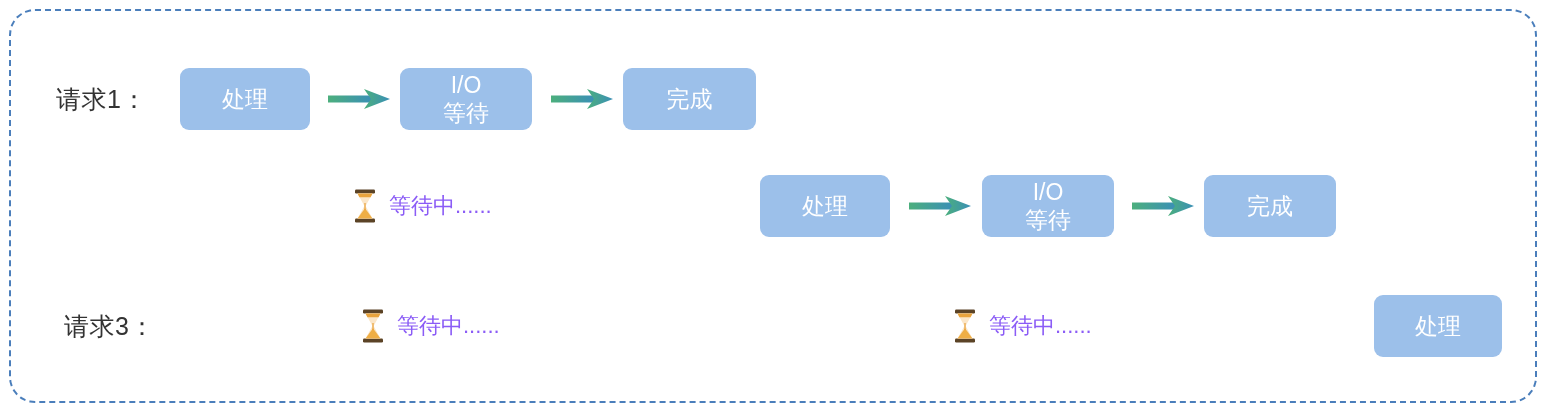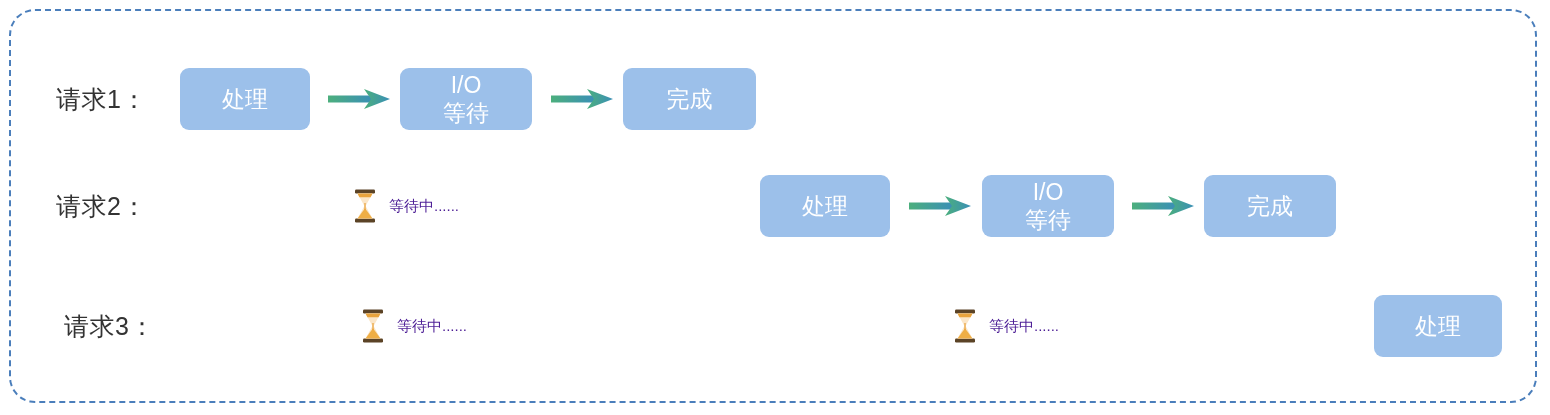--- a/index.html
+++ b/index.html
@@ -94,22 +94,22 @@
     display: flex;
     align-items: center;
     gap: 13px;
   }
   .hourglass-icon {
     width: 22px;
     height: 34px;
     display: block;
   }
   .waiting-text {
-    font-size: 15px;
-    color: #4c1d95;
+    font-size: 22px;
+    color: #8b5cf6;
     white-space: nowrap;
   }
 </style>
 </head>
 <body>
 
 <div id="diagram-root">
 
   <div class="dashed-frame"></div>
 
@@ -150,21 +150,20 @@
         <path d="M36 2 L62 12 L36 22 L43 12 Z" fill="url(#ag2)"></path>
       </svg>
     </div>
 
     <div class="stage-box" style="left:607px;width:133px;">
       <span class="line">完成</span>
     </div>
   </div>
 
   <div class="row row-2">
-    <div class="row-label">请求2：</div>
 
     <div class="waiting" style="left:338px;">
       <svg class="hourglass-icon" viewBox="0 0 22 34" xmlns="http://www.w3.org/2000/svg">
         <rect x="1" y="0.5" width="20" height="4" rx="1.2" fill="#5b4326"></rect>
         <rect x="1" y="29.5" width="20" height="4" rx="1.2" fill="#5b4326"></rect>
         <path d="M3.5 4.5 H18.5 L11.6 17 L18.5 29.5 H3.5 L10.4 17 Z" fill="#fbe6c8"></path>
         <path d="M3.5 4.5 H18.5 L16.6 8.2 H5.4 Z" fill="#e8a33d"></path>
         <path d="M11 19.2 L18.5 29.5 H3.5 Z" fill="#efae45"></path>
         <rect x="10.4" y="14" width="1.2" height="7" fill="#e8a33d"></rect>
       </svg>

